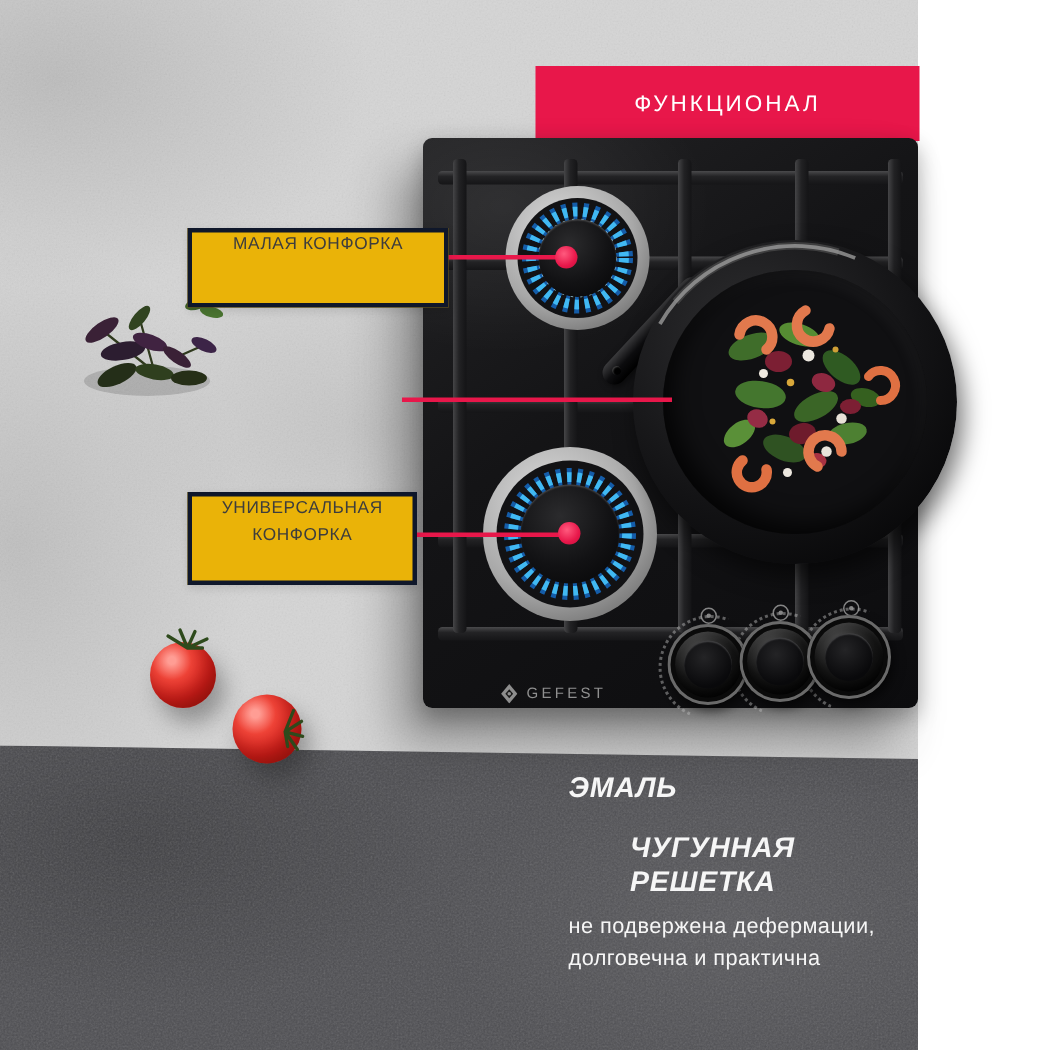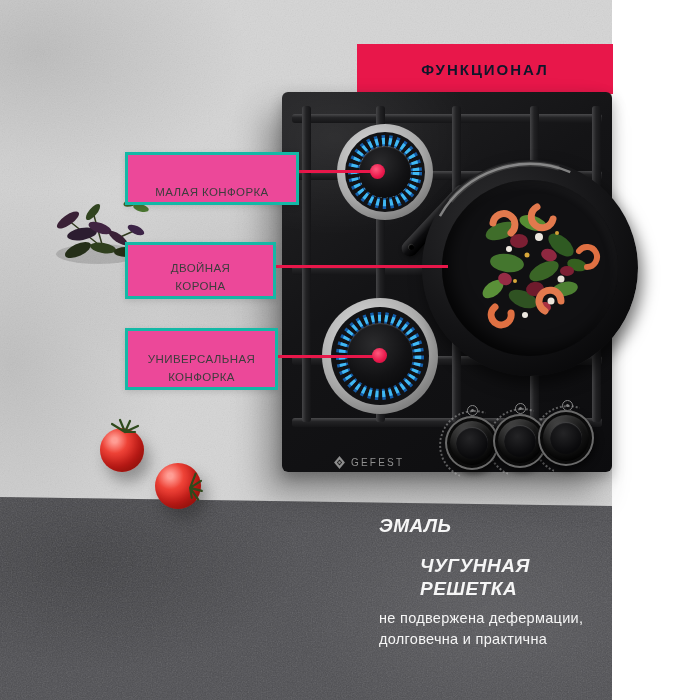--- a/index.html
+++ b/index.html
@@ -18,21 +18,21 @@
     clip-path:polygon(0 497px,612px 506px,612px 700px,0 700px);
     background:
       radial-gradient(ellipse 300px 160px at 15% 80%, rgba(0,0,0,.18), transparent 70%),
       radial-gradient(ellipse 280px 160px at 80% 88%, rgba(255,255,255,.06), transparent 70%),
       #4d4d51;}
   .noise{position:absolute;inset:0;width:100%;height:100%;display:block;pointer-events:none;}
 
   
   .banner{position:absolute;left:357px;top:44px;width:256px;height:50px;z-index:2;
     background:#e8174a;display:flex;align-items:center;justify-content:center;}
-  .banner span{color:#0f172a;font-size:15px;font-weight:700;letter-spacing:2px;}
+  .banner span{color:#ffffff;font-size:15px;font-weight:400;letter-spacing:2px;}
 
   
   .cooktop{position:absolute;left:282px;top:92px;width:330px;height:380px;z-index:2;
     background:linear-gradient(145deg,#232325,#141416 42%,#0c0c0e);
     border-radius:6px;
     box-shadow:-16px 22px 32px rgba(50,50,50,.45), 0 6px 14px rgba(0,0,0,.30);}
   .cooktop::before{content:"";position:absolute;inset:0;border-radius:6px;
     background:radial-gradient(ellipse 200px 140px at 16% 12%, rgba(255,255,255,.08), transparent 70%);}
   .gbar{position:absolute;border-radius:3px;}
   .gbar.h{height:9px;left:10px;width:310px;background:linear-gradient(to bottom,#4a4a4c,#232325 40%,#151517);}
@@ -76,22 +76,22 @@
   .kticks{position:absolute;width:66px;height:66px;border-radius:50%;
     border:2px dotted rgba(195,195,195,.45);clip-path:inset(0 52% 0 0);transform:rotate(22deg);}
   .kicon{position:absolute;width:9px;height:9px;border:1px solid #9a9a9a;border-radius:50%;opacity:.85;}
   .kicon::after{content:"";position:absolute;left:50%;top:50%;width:3px;height:3px;margin:-1.5px 0 0 -1.5px;
     border-radius:50%;background:#9a9a9a;}
 
   .logo{position:absolute;left:52px;top:364px;display:flex;align-items:center;gap:6px;}
   .logo-text{color:#8f8f8f;font-size:10px;letter-spacing:2.2px;font-weight:400;}
 
   
-  .callout{position:absolute;z-index:5;background:#ec4899;border:3px solid #14b8a6;
-    display:flex;align-items:flex-end;justify-content:center;text-align:center;
+  .callout{position:absolute;z-index:5;background:#eab308;border:3px solid #0f172a;
+    display:flex;align-items:flex-start;justify-content:center;text-align:center;
     box-shadow:0 2px 6px rgba(0,0,0,.12);}
   .callout span{color:#3d3d3d;font-size:11.5px;letter-spacing:.4px;line-height:1.55;white-space:pre-line;}
   .cline{position:absolute;height:3px;background:#e8174a;z-index:4;}
   .cdot{position:absolute;width:15px;height:15px;border-radius:50%;z-index:4;
     background:radial-gradient(circle at 40% 35%, #ff5a7e, #e8174a 60%, #c00f3c);}
 
   
   .tomato{position:absolute;border-radius:50%;z-index:3;
     background:radial-gradient(circle at 33% 28%, #ff9d94 0 6%, #f04438 30%, #d2201d 62%, #8e1410 96%);
     box-shadow:6px 10px 14px rgba(30,30,30,.35), inset -6px -8px 12px rgba(120,10,5,.45);}
@@ -264,24 +264,20 @@
 
   <div class="cline" style="left:290px;top:170px;width:88px;"></div>
   <div class="cdot" style="left:370px;top:164px;"></div>
   <div class="cline" style="left:268px;top:265px;width:180px;"></div>
   <div class="cline" style="left:270px;top:355px;width:110px;"></div>
   <div class="cdot" style="left:372px;top:348px;"></div>
 
   <div class="callout" style="left:125px;top:152px;width:168px;height:47px;">
     <span>МАЛАЯ КОНФОРКА</span>
   </div>
-  <div class="callout" style="left:125px;top:242px;width:145px;height:51px;">
-    <span>ДВОЙНАЯ
-КОРОНА</span>
-  </div>
   <div class="callout" style="left:125px;top:328px;width:147px;height:56px;">
     <span>УНИВЕРСАЛЬНАЯ
 КОНФОРКА</span>
   </div>
 
   <div class="fcol fcol-right">
     <div class="fe-title">ЭМАЛЬ</div>
     <div class="fe-title fe-gap">ЧУГУННАЯ РЕШЕТКА</div>
     <div class="fe-body">не подвержена дефермации,
 долговечна и практична</div>

